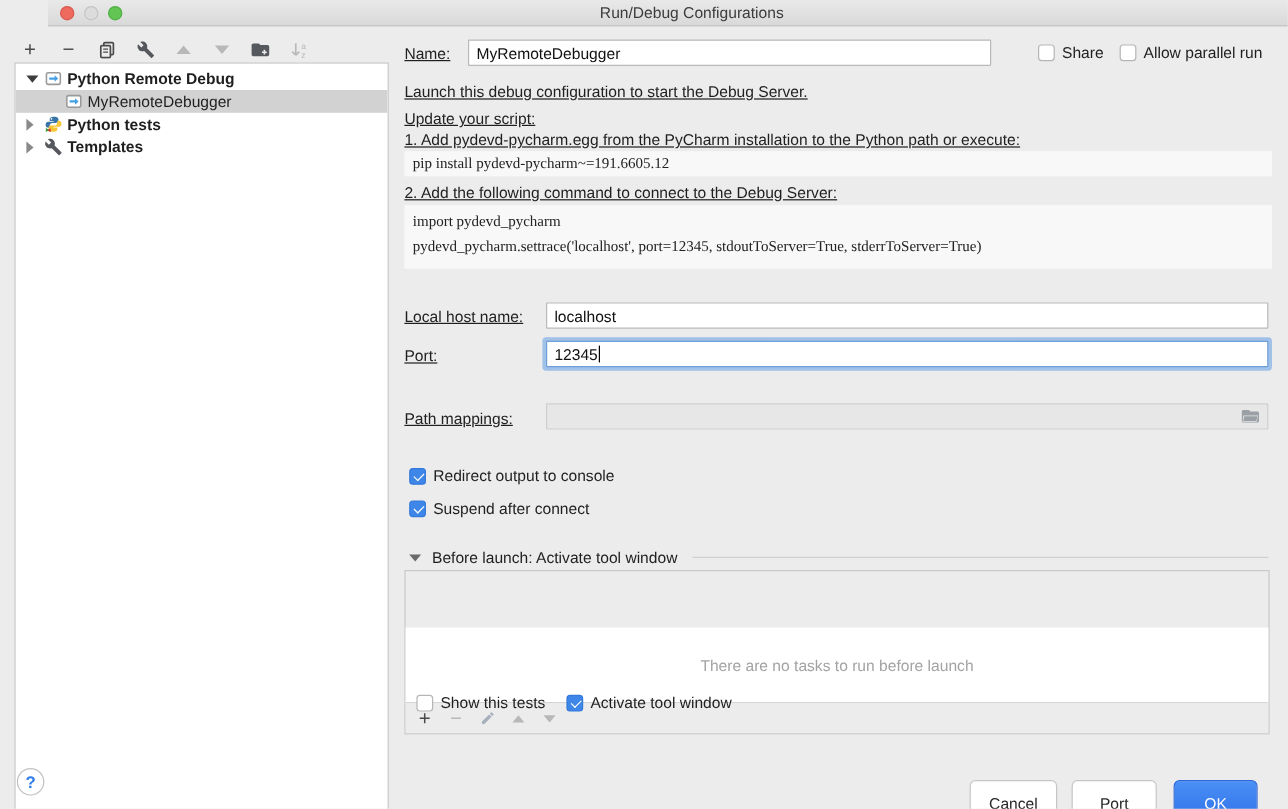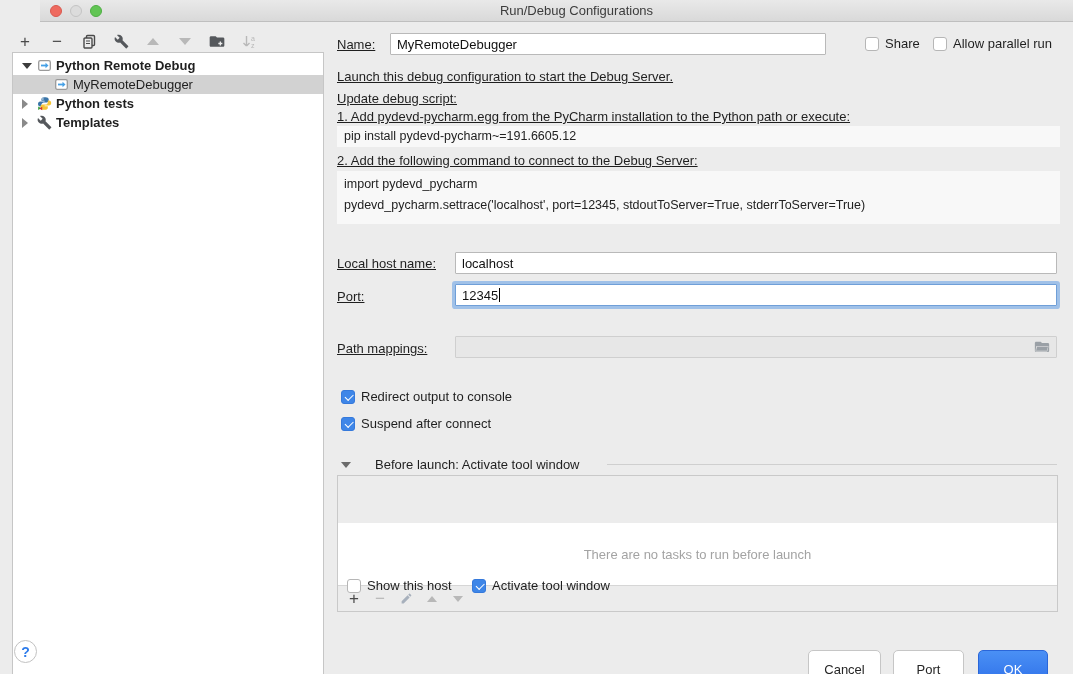--- a/index.html
+++ b/index.html
@@ -40,33 +40,33 @@
 
   
   .abs { position:absolute; }
   .lbl { color:#1f1f1f;text-decoration:underline; }
   .textfield { background:#fff; border:1px solid #b9b9b9; border-radius:1px; height:22px; padding:2px 6px; font-size:13px; font-family:"Liberation Sans",sans-serif; color:#111; }
   input.textfield { outline:none; }
   .textfield.focused { border:1px solid #6f9fd8; box-shadow:0 0 0 3px rgba(120,170,230,.65); display:flex; align-items:center; }
   .caret { display:inline-block; width:1px; height:14px; background:#000; margin-left:1px; }
   .textfield.disabledfield { background:#e7e7e7; border:1px solid #cfcfcf; display:flex; align-items:center; justify-content:flex-end; }
 
-  .codeblock { background:#f8f8f8; font-family:Liberation Sans, sans-serif; font-size:12.5px; color:#222; line-height:21px; padding:0 7px; }
+  .codeblock { background:#f8f8f8; font-family:Liberation Serif, serif; font-size:12.5px; color:#222; line-height:21px; padding:0 7px; }
   .codeblock.two { padding:3px 7px 8px 7px; }
 
   
   .cb { display:inline-flex; align-items:center; gap:6px; }
   .box { width:14px; height:14px; border:1px solid #b6b6b6; border-radius:3px; background:#fff; position:relative; flex:0 0 auto; }
   .cb.checked .box { background:#3e86e8; border-color:#3579db; }
   .cb.checked .box::after { content:''; position:absolute; left:2.5px; top:3px; width:7px; height:3.5px;
     border-left:1.6px solid #fff; border-bottom:1.6px solid #fff; transform:rotate(-45deg); }
   .cb .cblabel { font-size:13px; }
 
   
-  .bl-header { display:flex; align-items:center; gap:24px; }
+  .bl-header { display:flex; align-items:center; gap:9px; }
   .bl-header .line { flex:1; height:1px; background:#cfcfcf; margin-left:3px; }
   .task-wrap { position:absolute; left:337px; top:475px; width:721px; border:1px solid #c9c9c9; }
   .task-empty { height:63px; background:#fff; display:flex; align-items:center; justify-content:center; color:#a3a3a3; font-size:13px; border-bottom:1px solid #d6d6d6;margin-top:47px; }
   .task-toolbar { height:25px; background:#ececec; display:flex; align-items:center; gap:12px; padding-left:9px; }
   .task-toolbar .tbtn { width:14px; height:14px; }
   .tri-up.sm { border-left-width:5px; border-right-width:5px; border-bottom-width:6px; }
   .tri-down.sm { border-left-width:5px; border-right-width:5px; border-top-width:6px; }
 
   
   .help-btn { position:absolute; left:14px; top:640px; width:23px; height:23px; border-radius:50%;
@@ -178,21 +178,21 @@
   <div class="cb abs" style="left:865px; top:36px;">
     <span class="box"></span>
     <span class="cblabel">Share</span>
   </div>
   <div class="cb abs" style="left:933px; top:36px;">
     <span class="box"></span>
     <span class="cblabel">Allow parallel run</span>
   </div>
 
   <div class="abs lbl" style="left:337px; top:69px;">Launch this debug configuration to start the Debug Server.</div>
-  <div class="abs lbl" style="left:337px; top:91px;">Update debug script:</div>
+  <div class="abs lbl" style="left:337px; top:91px;">Update your script:</div>
   <div class="abs lbl" style="left:337px; top:109px;">1. Add pydevd-pycharm.egg from the PyCharm installation to the Python path or execute:</div>
   <div class="codeblock abs" style="left:337px; top:126px; width:723px;">pip install pydevd-pycharm~=191.6605.12</div>
   <div class="abs lbl" style="left:337px; top:153px;">2. Add the following command to connect to the Debug Server:</div>
   <div class="codeblock two abs" style="left:337px; top:171px; width:723px;">
     <div>import pydevd_pycharm</div>
     <div>pydevd_pycharm.settrace('localhost', port=12345, stdoutToServer=True, stderrToServer=True)</div>
   </div>
 
   <div class="abs lbl" style="left:337px; top:256px;">Local host name:</div>
   <input class="textfield abs" style="left: 455px; top: 252px; width: 602px;" value="localhost">
@@ -248,21 +248,21 @@
           <span class="tri-up sm"></span>
         </div>
       <div class="tbtn disabled">
           <span class="tri-down sm"></span>
         </div>
     </div>
   </div>
 
   <div class="cb abs" style="left:347px; top:578px;">
     <span class="box"></span>
-    <span class="cblabel">Show this host</span>
+    <span class="cblabel">Show this tests</span>
   </div>
   <div class="cb abs checked" style="left:472px; top:578px;">
     <span class="box"></span>
     <span class="cblabel">Activate tool window</span>
   </div>
 
   <div class="help-btn">
     <span>?</span>
   </div>
   <div class="btn" style="left:808px; width:73px;">Cancel</div>

